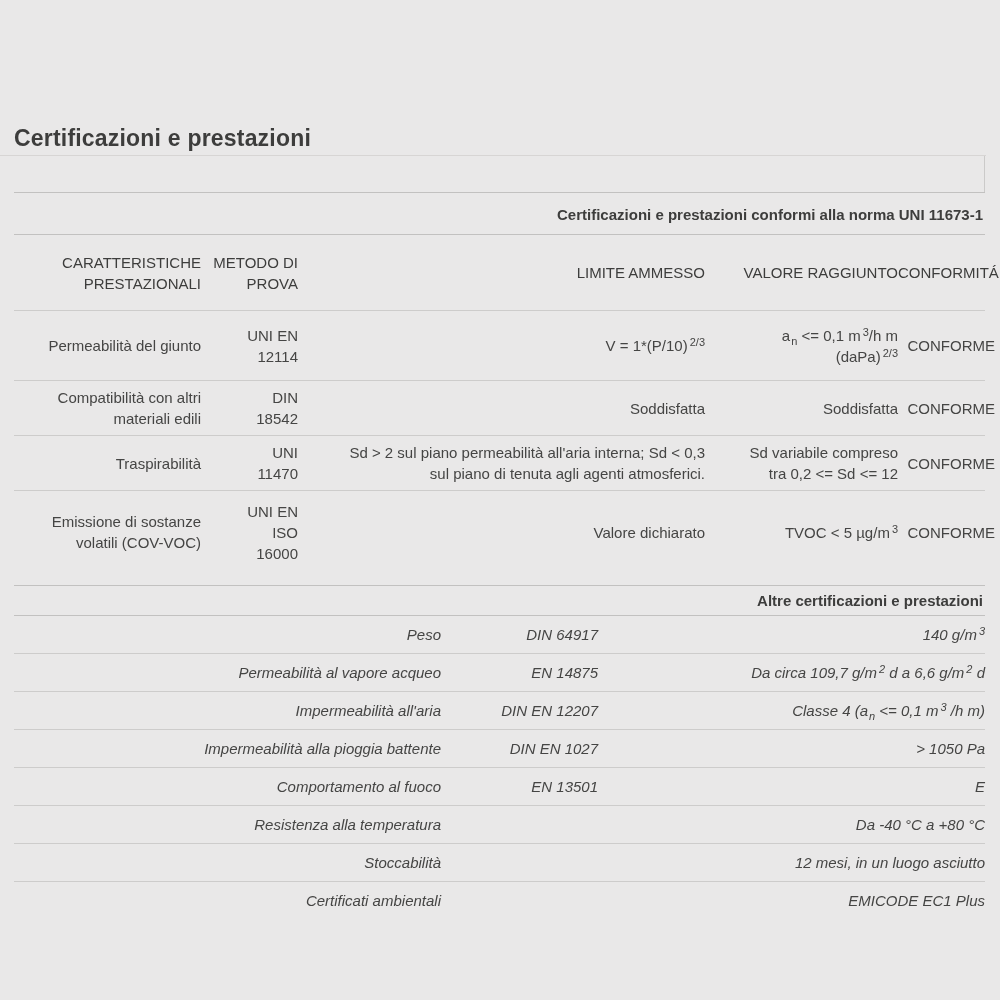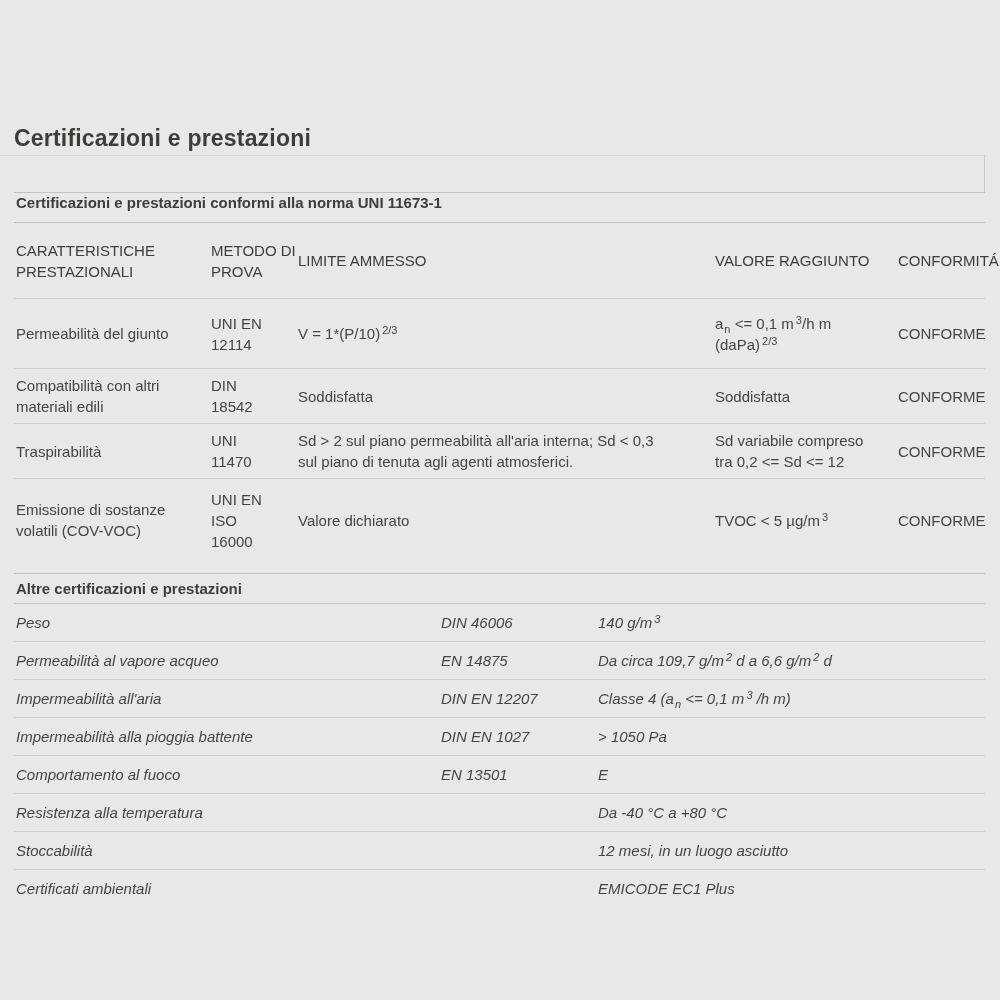--- a/index.html
+++ b/index.html
@@ -3,42 +3,42 @@
 <meta charset="utf-8">
 <style>
   html,body{margin:0;padding:0;}
   body{
     width:1000px;height:1000px;overflow:hidden;
     background:var(--bg,#e9e8e8);
     font-family:"Liberation Sans","DejaVu Sans",sans-serif;
     color:var(--text,#454544);
     -webkit-font-smoothing:antialiased;
   }
-  .page{position:relative;width:1000px;height:1000px;}
+  .page{position:relative;width:1000px;height:1000px;text-align:right;}
 
   .page-title{
     position:absolute;left:14px;top:110px;
     font-size:23px;font-weight:700;color:var(--text-dark,#3d3d3c);
     letter-spacing:.2px;
   }
   .top-divider{
     position:absolute;left:0;top:155px;width:986px;height:1px;
     background:#d7d5d4;
   }
   .scroll-track-end{
     position:absolute;left:984px;top:156px;width:1px;height:37px;
     background:#cbcac9;
   }
 
   .content{position:absolute;left:14px;top:192px;width:971px;}
 
   
   .sec-head{
     font-size:15px;font-weight:700;color:var(--text-dark,#3d3d3c);
-    padding:0 2px 9px 2px;line-height:20px;
+    padding:12px 2px 9px 2px;line-height:20px;
     border-top:1px solid #c2c1c0;border-bottom:1px solid #c2c1c0;
   }
   .cell{white-space:pre-line;line-height:21px;font-size:15px;}
   sup{font-size:11px;line-height:0;vertical-align:5px;margin-left:2px;}
   sub{font-size:11px;line-height:0;vertical-align:-4px;margin-left:1px;}
 
   
   .t1-colhead{
     display:flex;align-items:center;min-height:75px;
     border-bottom:1px solid #cdcccb;
@@ -135,21 +135,21 @@
       </div>
     </section>
 
     <section class="t2">
       <div class="sec-head">Altre certificazioni e prestazioni</div>
 
       <div class="t2-body">
 
           <div class="t2-row">
             <div class="cell n1">Peso</div>
-            <div class="cell n2">DIN 46006</div>
+            <div class="cell n2">DIN 64917</div>
             <div class="cell n3">140 g/m<sup>3</sup></div>
           </div>
 
           <div class="t2-row">
             <div class="cell n1">Permeabilità al vapore acqueo</div>
             <div class="cell n2">EN 14875</div>
             <div class="cell n3">Da circa 109,7 g/m<sup>2</sup> d a 6,6 g/m<sup>2</sup> d</div>
           </div>
 
           <div class="t2-row">

